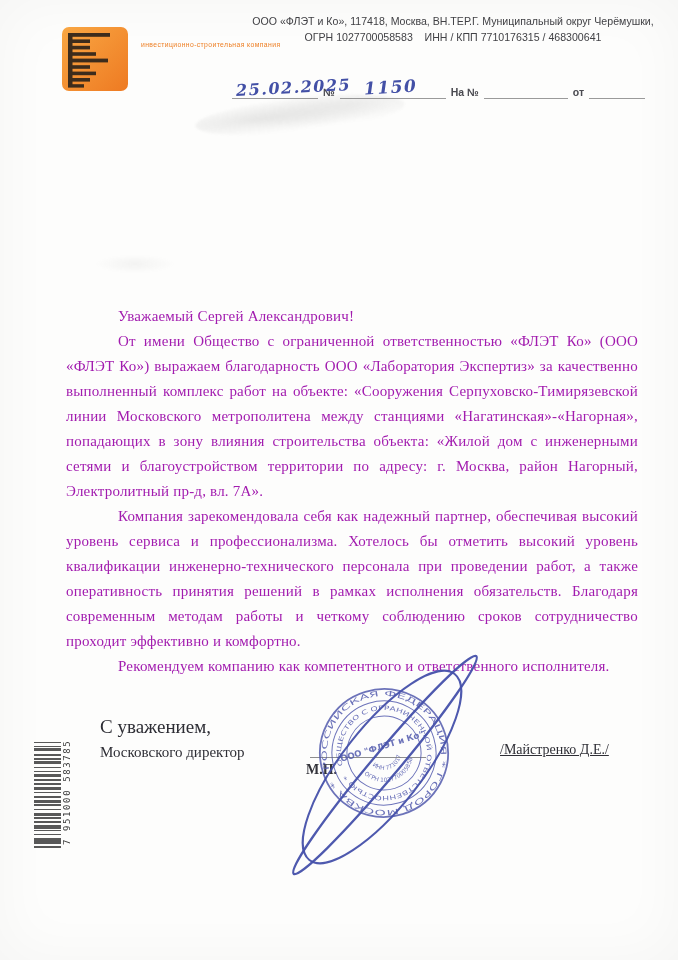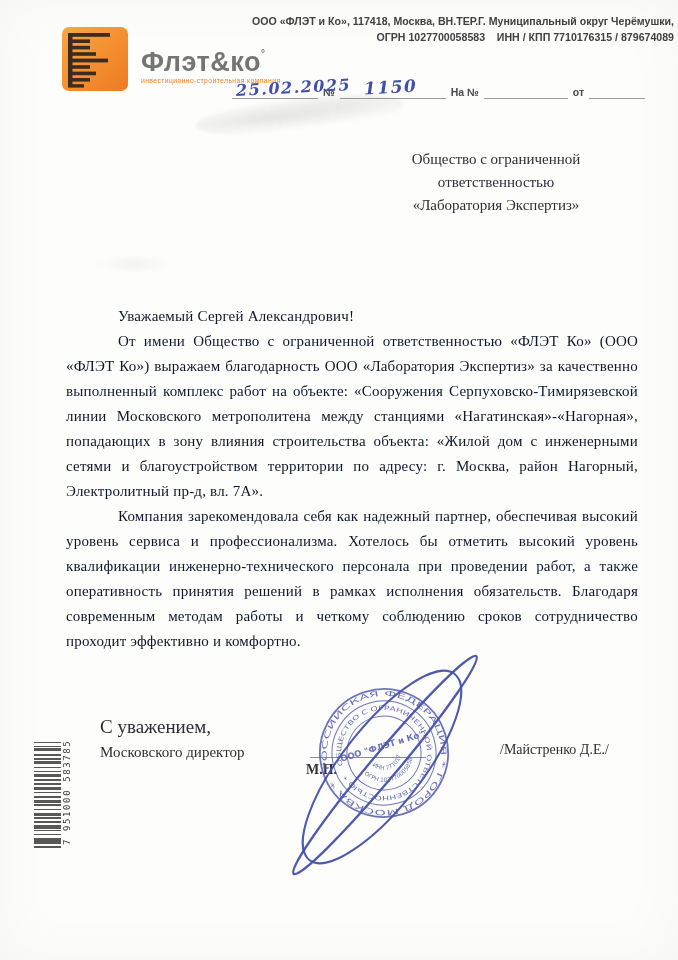--- a/index.html
+++ b/index.html
@@ -10,48 +10,48 @@
     font-family:"Liberation Serif",serif;color:#2e2e35;
   }
   
   .logo-box{position:absolute;left:62px;top:27px;width:66px;height:64px;}
   .brand-wrap{position:absolute;left:141px;top:40px;width:180px;}
   .brand{font-family:"Liberation Sans",sans-serif;font-size:27px;font-weight:600;
          color:#757575;letter-spacing:.5px;line-height:28px;}
   .brand .reg{font-size:10px;vertical-align:14px;}
   .tagline{font-family:"Liberation Sans",sans-serif;font-size:6.8px;color:#ee8026;
            letter-spacing:.4px;margin-top:1px;white-space:nowrap;}
-  .contact{position:absolute;left:232px;top:14px;width:442px;text-align:right;
-           font-family:"Liberation Sans",sans-serif;font-size:10.6px;font-weight:bold;
+  .contact{position:absolute;left:232px;top:14px;width:442px;text-align:center;
+           font-family:"Liberation Sans",sans-serif;font-size:10.6px;font-weight:normal;
            color:#414145;line-height:15.5px;}
   .contact div{white-space:pre-wrap;}
   
   .ref-line{position:absolute;left:232px;top:78px;width:442px;display:flex;
             align-items:flex-end;gap:5px;
             font-family:"Liberation Sans",sans-serif;font-size:10.5px;font-weight:bold;color:#4a4a50;}
   .blank{position:relative;border-bottom:1.2px solid #9a9a9a;height:20px;}
   .b-date{width:86px;} .b-no{width:106px;} .b-onno{width:84px;} .b-from{width:56px;}
   .lbl{padding-bottom:1px;}
   .hw{position:absolute;left:4px;bottom:1px;white-space:nowrap;
       font-family:"DejaVu Serif",serif;font-style:italic;font-size:16px;
       color:#4350a6;letter-spacing:1.5px;transform:rotate(-3deg);}
   .b-no .hw{left:24px;font-size:17px;}
   
   .addressee{position:absolute;left:351px;top:148px;width:290px;text-align:center;
              font-size:15px;line-height:23px;color:#2e2e36;}
   .body-text{position:absolute;left:66px;top:304px;width:572px;font-size:15px;
-             line-height:25px;color:#0f172a;letter-spacing:.2px;}
+             line-height:25px;color:#a21caf;letter-spacing:.2px;}
   .salutation{text-align:center;margin:0 0 9px 0;}
   .body-text p{margin:0;text-align:justify;text-indent:52px;}
   
   .closing{position:absolute;left:100px;top:716px;font-size:19px;}
   .signer-title{position:absolute;left:100px;top:744px;font-size:15px;}
   .mp-line{position:absolute;left:310px;top:757px;width:116px;border-bottom:1px solid #8d8d8d;}
   .mp-label{position:absolute;left:306px;top:762px;font-size:14px;color:#33333a;font-weight:bold;}
-  .signer-name{position:absolute;left:500px;top:742px;font-size:14px;}
+  .signer-name{position:absolute;left:500px;top:742px;font-size:14px;text-decoration:underline;}
   
   .stamp-svg{position:absolute;left:288px;top:657px;opacity:.82;}
   .stamp-svg text{font-family:"DejaVu Sans",sans-serif;fill:#4d55ab;}
   .stamp-svg circle{fill:none;stroke:#4d55ab;}
   .sign-svg{position:absolute;left:240px;top:600px;}
   .sign-svg ellipse{fill:none;stroke:#4450aa;stroke-linecap:round;opacity:.95;}
   
   .barcode-wrap{position:absolute;left:1px;top:775px;width:106px;height:40px;
                 transform:rotate(-90deg);}
   .bars{width:106px;height:27px;
@@ -90,53 +90,48 @@
       <rect x="6" y="18.8" width="22" height="3.6" fill="#3d2c1c"></rect>
       <rect x="6" y="25.2" width="28" height="3.6" fill="#3d2c1c"></rect>
       <rect x="6" y="31.6" width="40" height="3.8" fill="#3d2c1c"></rect>
       <rect x="6" y="38.2" width="22" height="3.6" fill="#3d2c1c"></rect>
       <rect x="6" y="44.6" width="28" height="3.6" fill="#3d2c1c"></rect>
       <rect x="6" y="51" width="22" height="3.6" fill="#3d2c1c"></rect>
       <rect x="6" y="57.2" width="16" height="3.4" fill="#3d2c1c"></rect>
     </svg>
   </div>
   <div class="brand-wrap">
-    <div class="brand"><span>Флэт&amp;ко</span><span class="reg">°</span></div>
     <div class="tagline">инвестиционно-строительная компания</div>
   </div>
 
   <div class="contact">
     <div>ООО «ФЛЭТ и Ко», 117418, Москва, ВН.ТЕР.Г. Муниципальный округ Черёмушки,</div>
-    <div>ОГРН 1027700058583    ИНН / КПП 7710176315 / 879674089</div>
+    <div>ОГРН 1027700058583    ИНН / КПП 7710176315 / 468300641</div>
   </div>
 
   <div class="ref-line">
     <span class="blank b-date">
         <span class="hw">25.02.2025</span>
       </span>
     <span class="lbl">№</span>
     <span class="blank b-no">
         <span class="hw">1150</span>
       </span>
     <span class="lbl">На №</span>
     <span class="blank b-onno"></span>
     <span class="lbl">от</span>
     <span class="blank b-from"></span>
   </div>
 
-  <div class="addressee">
-    <div>Общество с ограниченной</div>
-    <div>ответственностью</div>
-    <div>«Лаборатория Экспертиз»</div>
-  </div>
 
   <div class="body-text">
     <p class="salutation">Уважаемый Сергей Александрович!</p>
     <p>От имени Общество с ограниченной ответственностью «ФЛЭТ Ко» (ООО «ФЛЭТ Ко») выражаем благодарность ООО «Лаборатория Экспертиз» за качественно выполненный комплекс работ на объекте: «Сооружения Серпуховско-Тимирязевской линии Московского метрополитена между станциями «Нагатинская»-«Нагорная», попадающих в зону влияния строительства объекта: «Жилой дом с инженерными сетями и благоустройством территории по адресу: г. Москва, район Нагорный, Электролитный пр-д, вл. 7А».</p>
     <p>Компания зарекомендовала себя как надежный партнер, обеспечивая высокий уровень сервиса и профессионализма. Хотелось бы отметить высокий уровень квалификации инженерно-технического персонала при проведении работ, а также оперативность принятия решений в рамках исполнения обязательств. Благодаря современным методам работы и четкому соблюдению сроков сотрудничество проходит эффективно и комфортно.</p>
+    <p>Рекомендуем компанию как компетентного и ответственного исполнителя.</p>
   </div>
 
   <div class="closing">С уважением,</div>
   <div class="signer-title">Московского директор</div>
   <div class="mp-line"></div>
   <div class="mp-label">М.П.</div>
   <div class="signer-name">/Майстренко Д.Е./</div>
 
   <svg class="stamp-svg" width="192" height="192" viewBox="0 0 192 192">
     <g transform="rotate(-17 96 96)">

